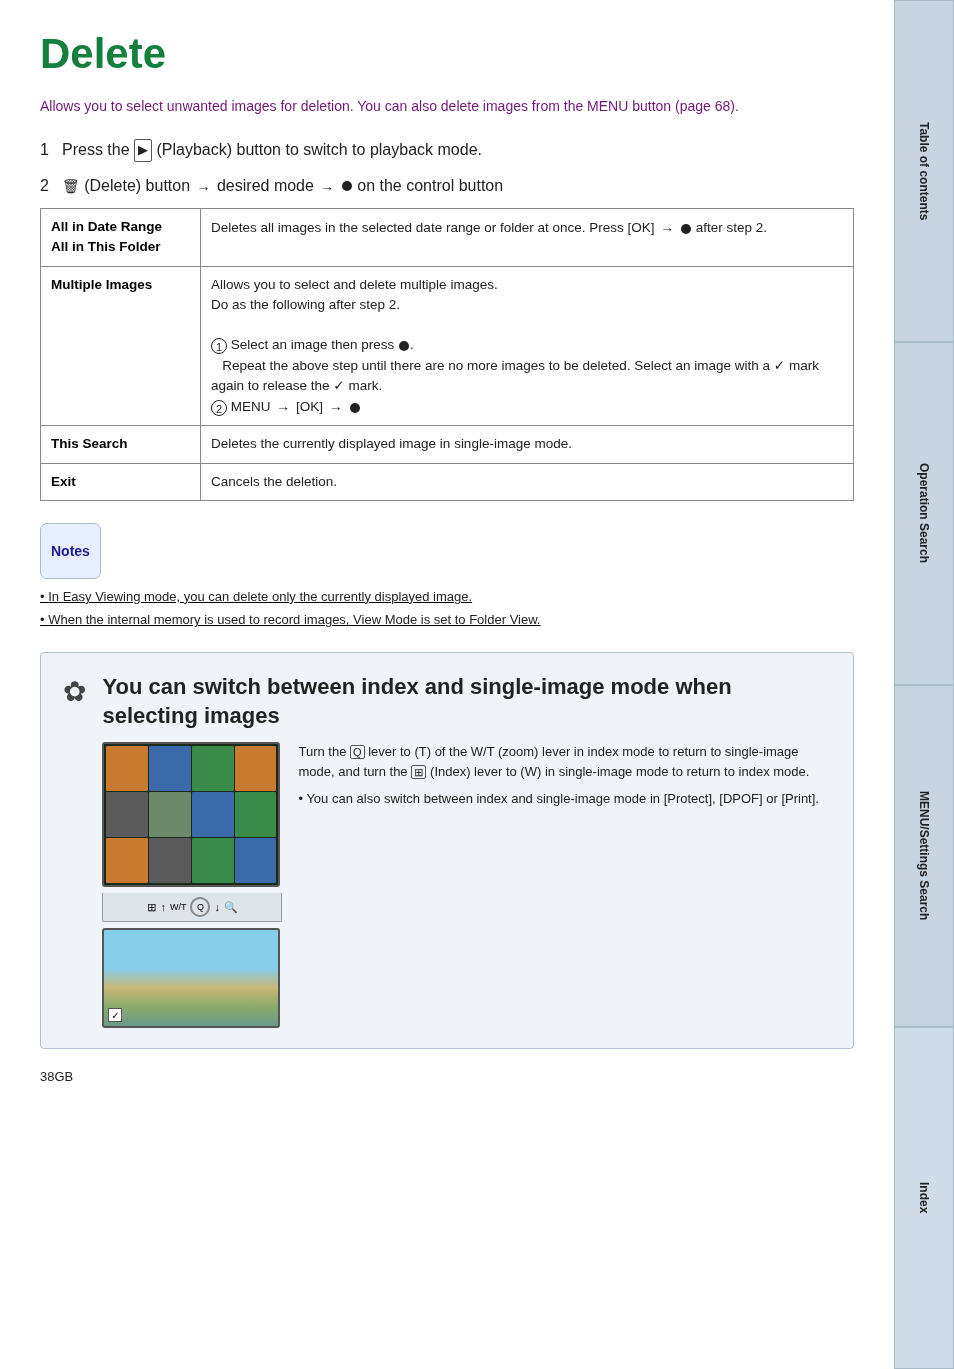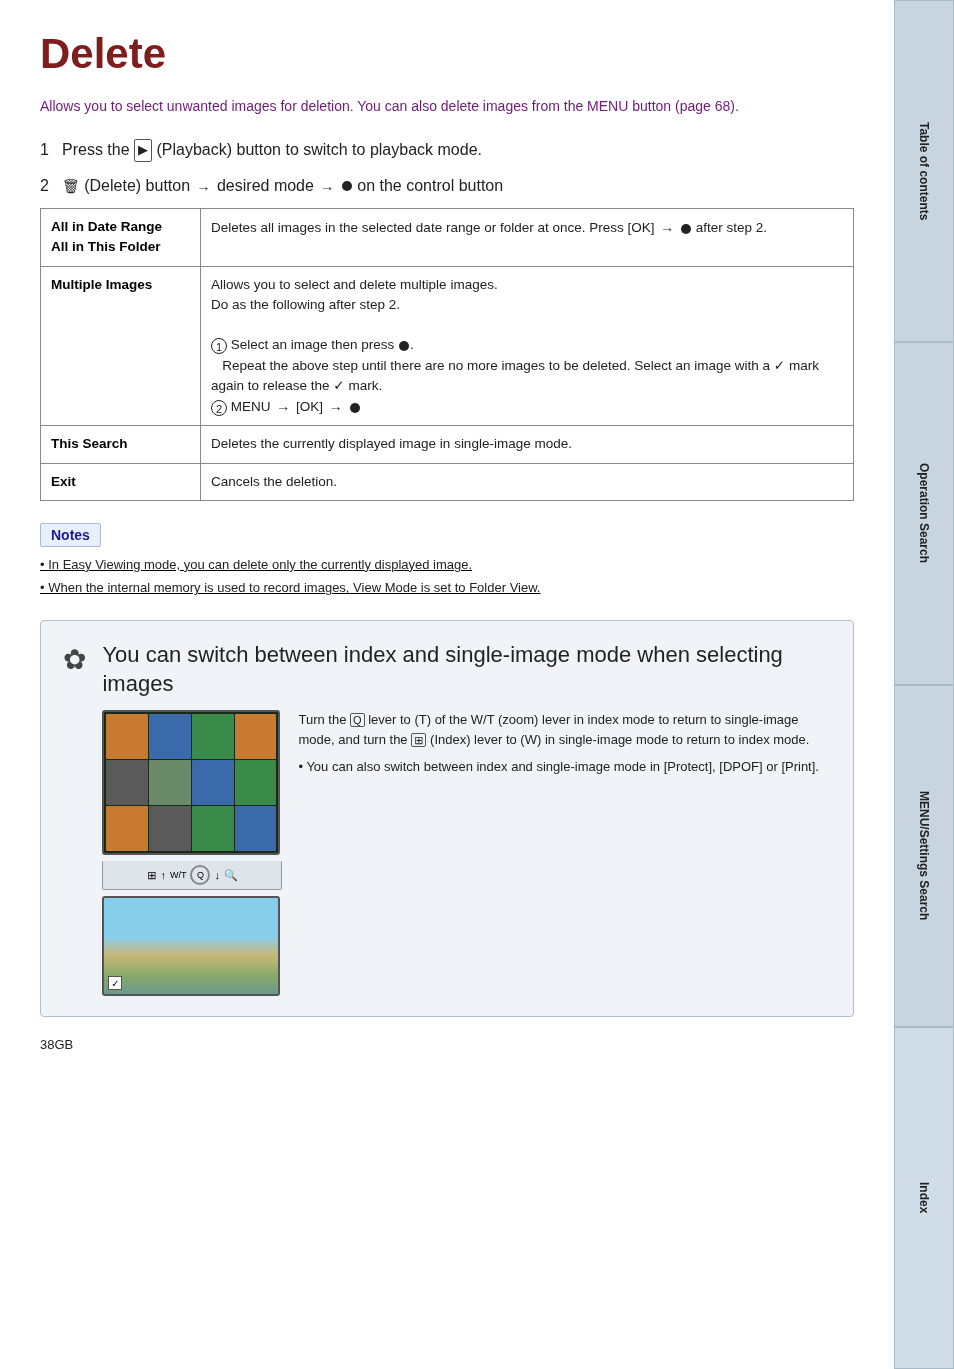--- a/index.html
+++ b/index.html
@@ -41,21 +41,21 @@
       color: #222;
       text-align: center;
       padding: 10px 5px;
     }
     .sidebar-tab:last-child {
       background: #d0dce8;
     }
     h1 {
       font-size: 42px;
       font-weight: bold;
-      color: #7f1d1d;
+      color: #15803d;
       margin-bottom: 18px;
     }
     .intro-text {
       font-size: 14px;
       color: #701a75;
       margin-bottom: 20px;
       line-height: 1.5;
     }
     .step {
       font-size: 16px;
@@ -114,23 +114,23 @@
       white-space: nowrap;
     }
     .delete-table td.desc-cell {
       color: #222;
     }
     
     .notes-box {
       background: #e8f0ff;
       border: 1px solid #aabbd0;
       display: inline-block;
-      padding: 2px 10px;
+      padding: 18px 10px;
       margin-bottom: 8px;
-      border-radius: 2px;
+      border-radius: 7px;
     }
     .notes-label {
       font-size: 14px;
       font-weight: bold;
       color: #1a1a8c;
     }
     .notes-list {
       list-style: none;
       margin-bottom: 22px;
       text-decoration: underline;
@@ -156,21 +156,21 @@
       align-items: flex-start;
     }
     .tip-icon {
       font-size: 28px;
       color: #444;
       margin-top: 2px;
       flex-shrink: 0;
     }
     .tip-title {
       font-size: 22px;
-      font-weight: normal;
+      font-weight: bold;
       color: #222;
       margin-bottom: 12px;
       line-height: 1.3;
     }
     .tip-content {
       display: flex;
       gap: 16px;
       align-items: flex-start;
       flex: 1;
     }

